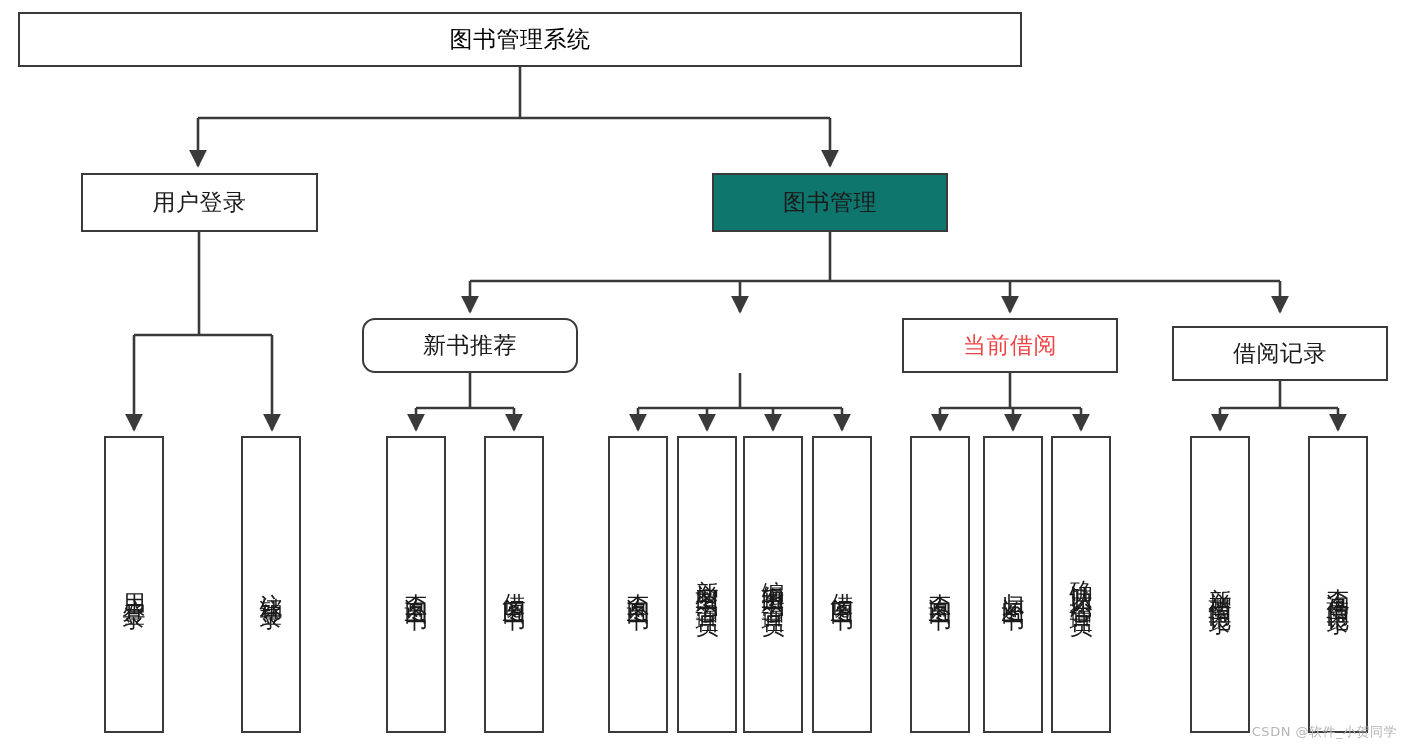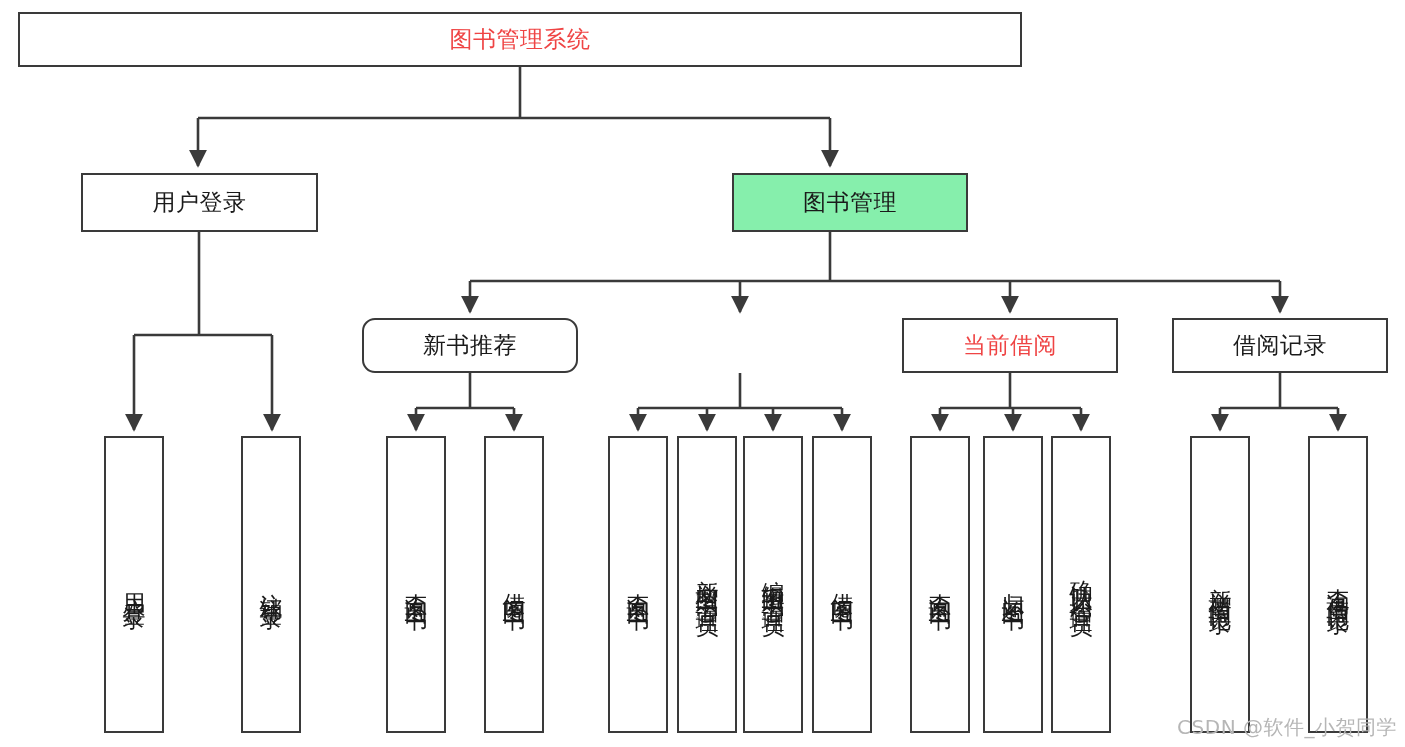--- a/index.html
+++ b/index.html
@@ -63,21 +63,21 @@
     text-orientation: upright;
     font-size: 23px;
     letter-spacing: 5px;
     white-space: normal;
     line-height: 1;
   }
   .watermark {
     position: absolute;
     right: 8px;
     bottom: 6px;
-    font-size: 20px;
+    font-size: 13px;
     color: #b6b6b6;
     letter-spacing: 0.5px;
     z-index: 5;
     white-space: nowrap;
   }
 </style>
 </head>
 <body>
 
 <div id="canvas">
@@ -125,38 +125,38 @@
       <path d="M 1013 408 L 1013 430" marker-end="url(#arrow)"></path>
       <path d="M 1081 408 L 1081 430" marker-end="url(#arrow)"></path>
 
       <path d="M 1280 373 L 1280 408"></path>
       <path d="M 1220 408 L 1338 408"></path>
       <path d="M 1220 408 L 1220 430" marker-end="url(#arrow)"></path>
       <path d="M 1338 408 L 1338 430" marker-end="url(#arrow)"></path>
     </g>
   </svg>
 
-  <div class="node h root" style="left: 18px; top: 12px; width: 1004px; height: 55px; border-color: rgb(58, 58, 58); background: rgb(255, 255, 255); color: #ef4444;">
+  <div class="node h root" style="left: 18px; top: 12px; width: 1004px; height: 55px; border-color: rgb(58, 58, 58); background: rgb(255, 255, 255); color: #000000;">
     <span class="lbl">图书管理系统</span>
   </div>
 
   <div class="node h" style="left: 81px; top: 173px; width: 237px; height: 59px; border-color: rgb(58, 58, 58); background: rgb(255, 255, 255); color: rgb(26, 26, 26);">
     <span class="lbl">用户登录</span>
   </div>
-  <div class="node h" style="left: 712px; top: 173px; width: 236px; height: 59px; border-color: rgb(58, 58, 58); background: #86efac; color: rgb(26, 26, 26); margin-left: 20px;">
+  <div class="node h" style="left: 712px; top: 173px; width: 236px; height: 59px; border-color: rgb(58, 58, 58); background: #0f766e; color: rgb(26, 26, 26);">
     <span class="lbl">图书管理</span>
   </div>
 
   <div class="node h" style="left: 362px; top: 318px; width: 216px; height: 55px; border-color: rgb(58, 58, 58); background: rgb(255, 255, 255); color: rgb(26, 26, 26); border-radius: 13px;">
     <span class="lbl">新书推荐</span>
   </div>
   <div class="node h" style="left: 902px; top: 318px; width: 216px; height: 55px; border-color: rgb(58, 58, 58); background: rgb(255, 255, 255); color: #ef4444;">
     <span class="lbl">当前借阅</span>
   </div>
-  <div class="node h" style="left: 1172px; top: 318px; width: 216px; height: 55px; border-color: rgb(58, 58, 58); background: rgb(255, 255, 255); color: rgb(26, 26, 26);">
+  <div class="node h" style="left: 1172px; top: 326px; width: 216px; height: 55px; border-color: rgb(58, 58, 58); background: rgb(255, 255, 255); color: rgb(26, 26, 26);">
     <span class="lbl">借阅记录</span>
   </div>
 
   <div class="node v" style="left: 104px; top: 436px; width: 60px; height: 297px; border-color: rgb(58, 58, 58); background: rgb(255, 255, 255); color: rgb(26, 26, 26);">
     <span class="lbl">用户登录</span>
   </div>
   <div class="node v" style="left: 241px; top: 436px; width: 60px; height: 297px; border-color: rgb(58, 58, 58); background: rgb(255, 255, 255); color: rgb(26, 26, 26);">
     <span class="lbl">注销登录</span>
   </div>
   <div class="node v" style="left: 386px; top: 436px; width: 60px; height: 297px; border-color: rgb(58, 58, 58); background: rgb(255, 255, 255); color: rgb(26, 26, 26);">

